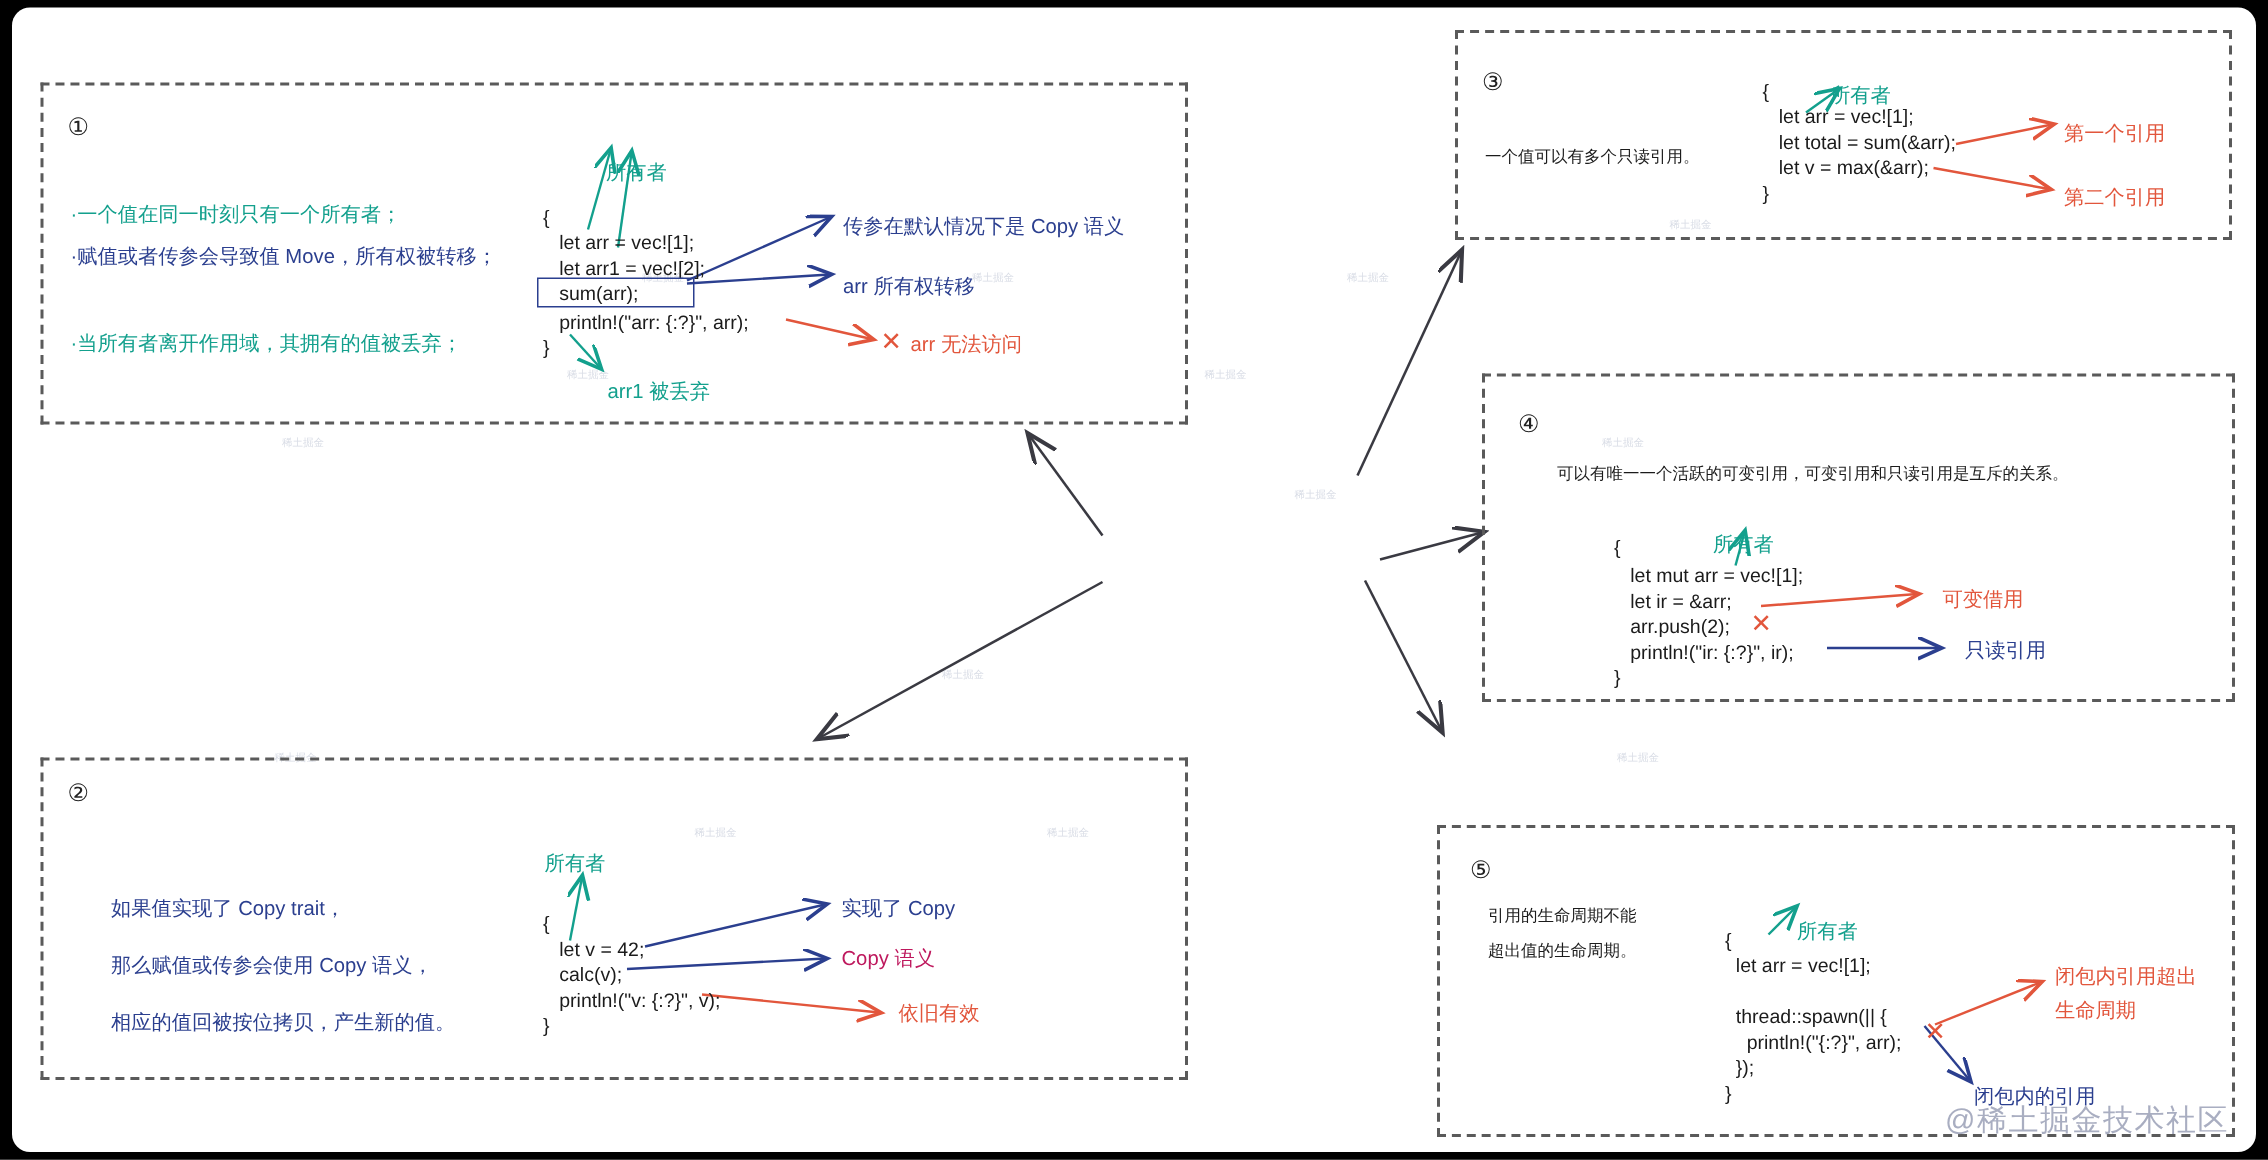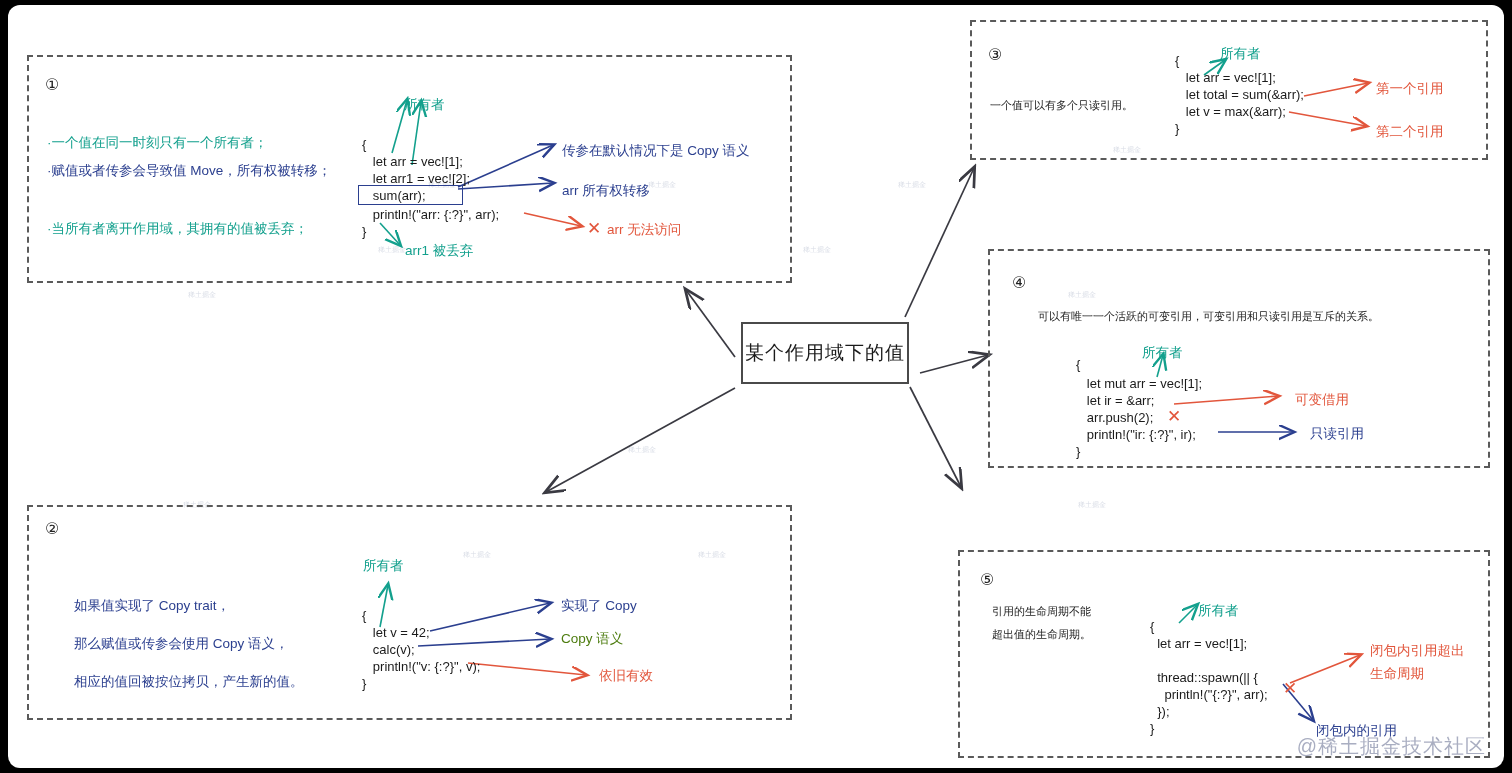--- a/index.html
+++ b/index.html
@@ -71,21 +71,21 @@
     font-size: 13px;
     line-height: 17px;
     color: #1b1b1b;
     white-space: pre;
   }
   .lbl {
     position: absolute;
     font-size: 13.5px;
     white-space: nowrap;
   }
-  .lbl-teal { color: #13a08d; }
+  .lbl-teal { color: #13a08d; margin-top: 10px; }
   .lbl-blue { color: #2b3f8f; }
   .lbl-red  { color: #e2563c; }
   .desc {
     position: absolute;
     font-size: 11px;
     line-height: 23px;
     color: #1b1b1b;
     white-space: pre-line;
   }
   .desc-blue {
@@ -230,21 +230,21 @@
 相应的值回被按位拷贝，产生新的值。</div>
 
     <div class="code" style="left:333px;top:100px;">{</div>
     <div class="code" style="left:333px;top:117px;">   let v = 42;</div>
     <div class="code" style="left:333px;top:134px;">   calc(v);</div>
     <div class="code" style="left:333px;top:151px;">   println!("v: {:?}", v);</div>
     <div class="code" style="left:333px;top:168px;">}</div>
 
     <div class="lbl lbl-teal" style="left: 334px; top: 50px; color: rgb(19, 160, 141);">所有者</div>
     <div class="lbl lbl-blue" style="left: 532px; top: 90px; color: rgb(43, 63, 143);">实现了 Copy</div>
-    <div class="lbl lbl-blue" style="left: 532px; top: 123px; color: #4d7c0f;">Copy 语义</div>
+    <div class="lbl lbl-blue" style="left: 532px; top: 123px; color: #be185d;">Copy 语义</div>
     <div class="lbl lbl-red" style="left: 570px; top: 160px; color: rgb(226, 86, 60);">依旧有效</div>
   </div>
 
   <div class="panel" style="left:962px;top:15px;width:518px;height:140px;">
     <div class="panel-num" style="left:16px;top:23px;">③</div>
 
     <div class="desc" style="left:18px;top:72px;">一个值可以有多个只读引用。</div>
 
     <div class="code" style="left:203px;top:30px;">{</div>
     <div class="code" style="left:203px;top:47px;">   let arr = vec![1];</div>
@@ -289,19 +289,16 @@
     <div class="code" style="left:190px;top:151px;">  });</div>
     <div class="code" style="left:190px;top:168px;">}</div>
 
     <div class="lbl lbl-teal" style="left: 238px; top: 50px; color: rgb(19, 160, 141);">所有者</div>
     <div class="xmark" style="left:323px;top:126px;">✕</div>
     <div class="lbl lbl-red" style="left: 410px; top: 90px; color: rgb(226, 86, 60);">闭包内引用超出</div>
     <div class="lbl lbl-red" style="left: 410px; top: 113px; color: rgb(226, 86, 60);">生命周期</div>
     <div class="lbl lbl-blue" style="left: 356px; top: 170px; color: rgb(43, 63, 143);">闭包内的引用</div>
   </div>
 
-  <div class="center-box">
-    <span>某个作用域下的值</span>
-  </div>
 
   <div class="watermark-brand">@稀土掘金技术社区</div>
 
 </div>
 
 </body></html>

